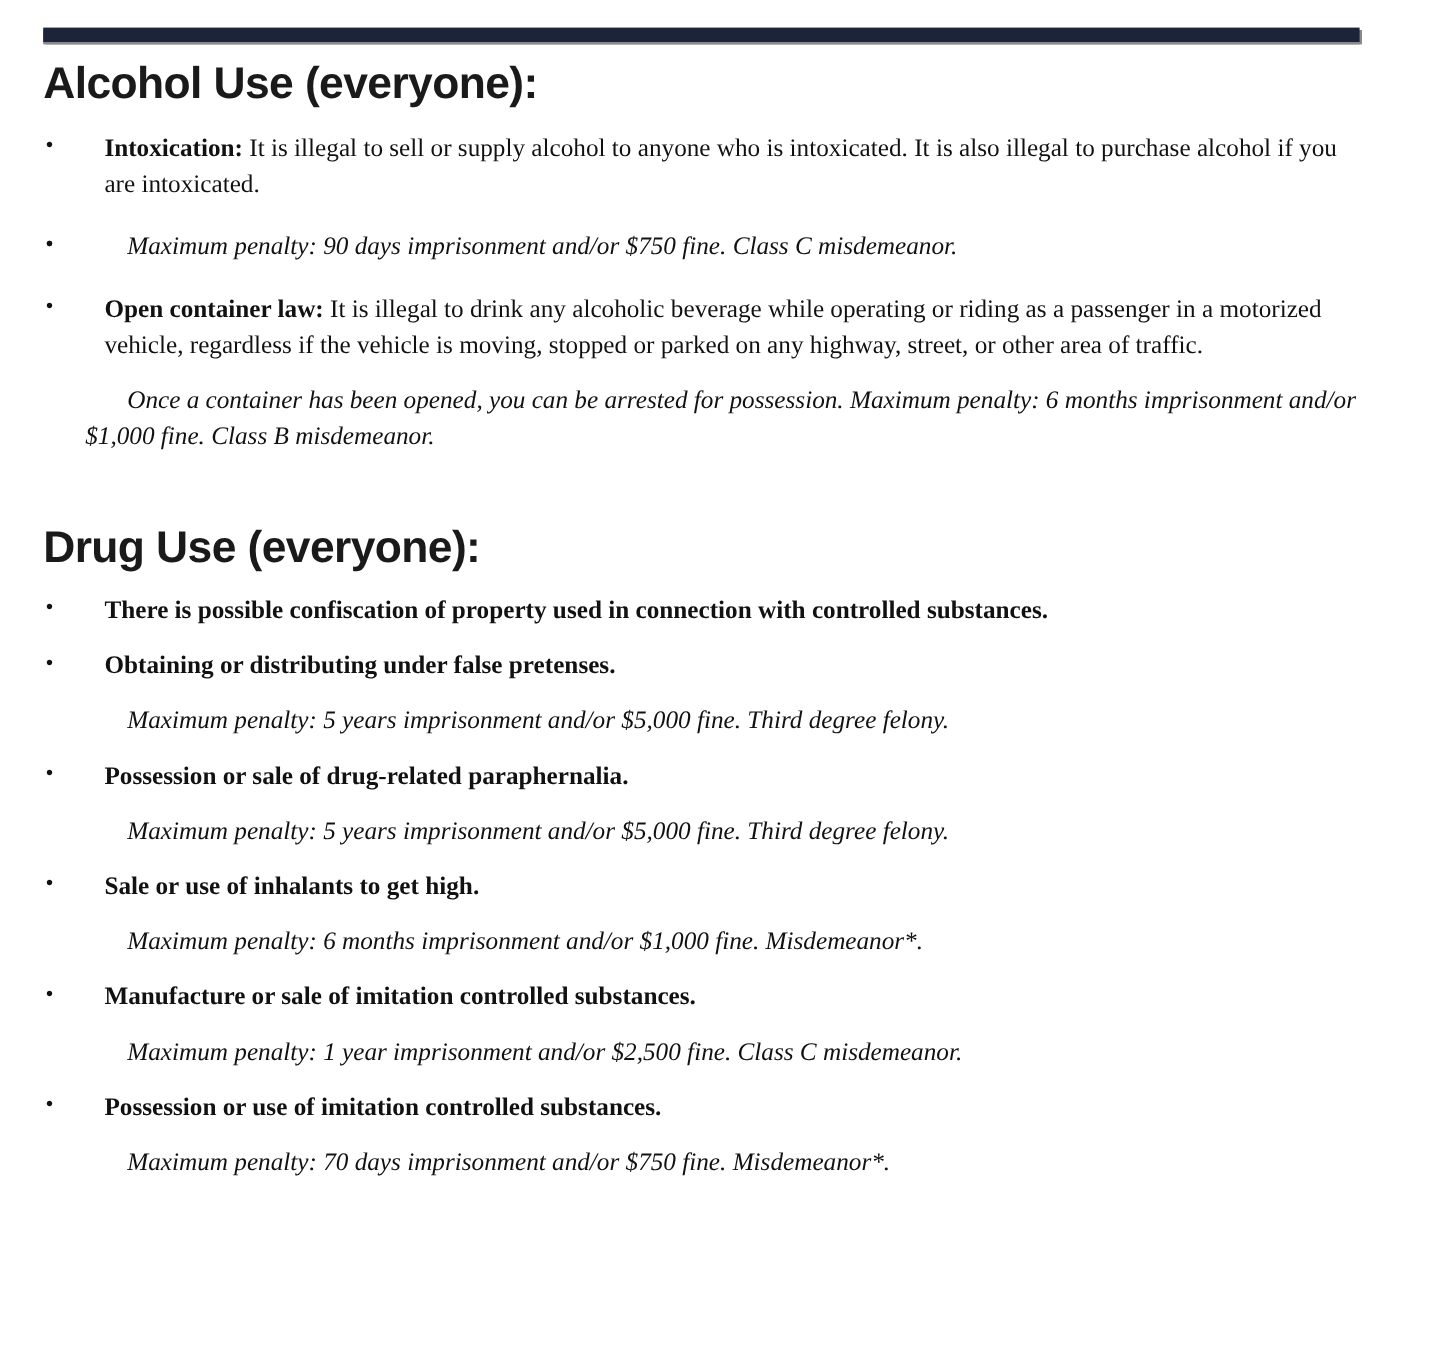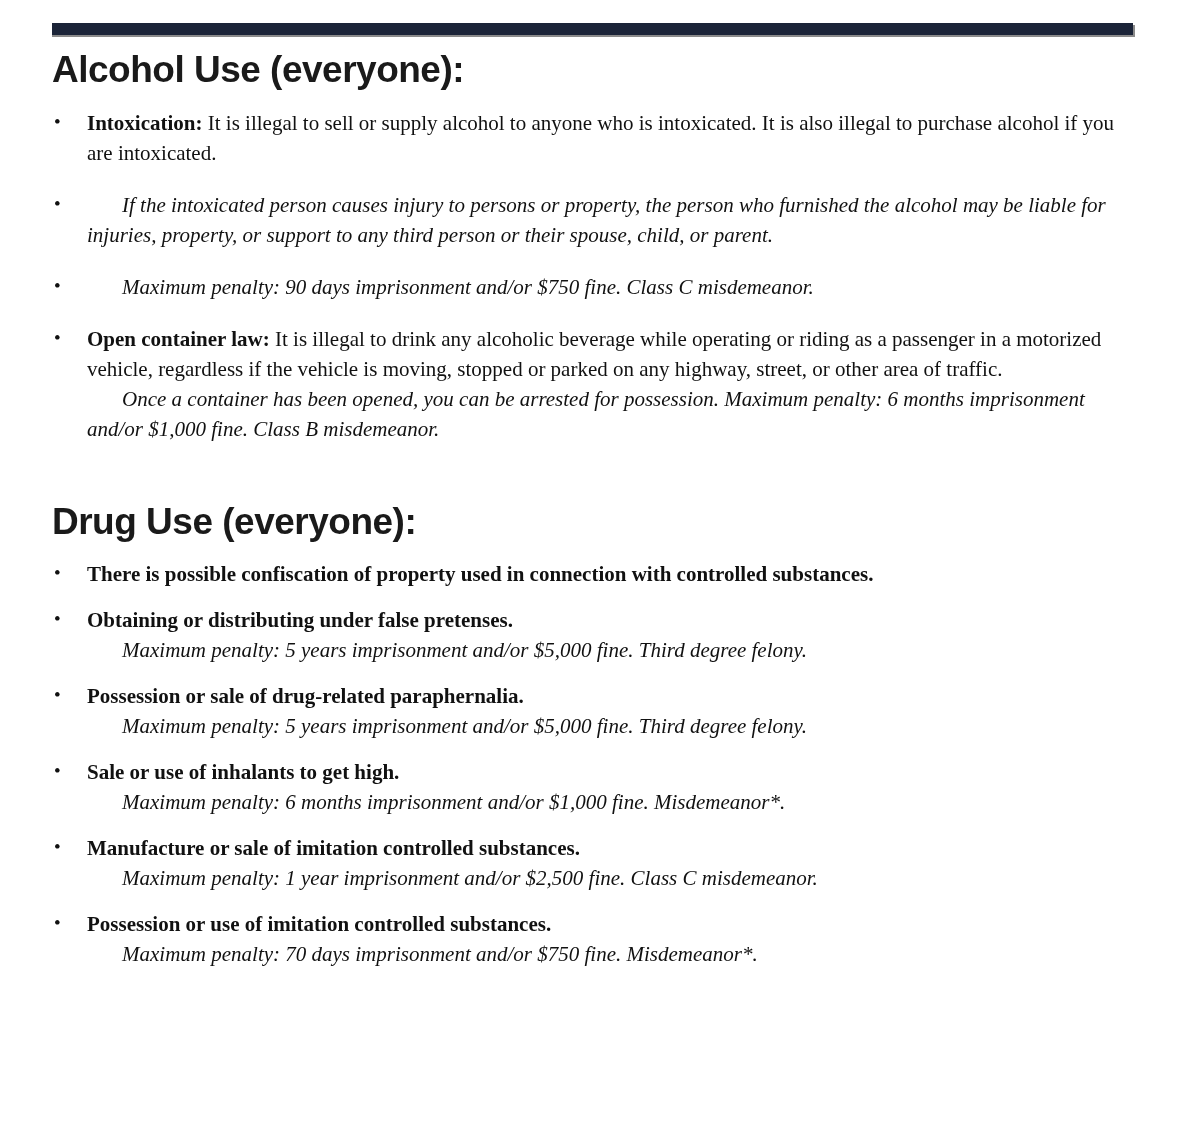--- a/index.html
+++ b/index.html
@@ -8,21 +8,21 @@
     background: #ffffff;
   }
   body {
     width: 1191px;
     height: 1130px;
     overflow: hidden;
     font-family: "Liberation Serif", serif;
     color: #111111;
   }
   .doc {
-    padding: 23px 58px 0 52px;
+    padding: 23px 58px 0 36px;
     box-sizing: border-box;
   }
   .topbar {
     height: 12px;
     background: #1b2438;
     box-shadow: 0 2px 0 #8a8a8a, 2px 2px 0 #8a8a8a;
     margin-bottom: 14px;
   }
   .section-heading {
     font-family: "Liberation Sans", sans-serif;
@@ -48,21 +48,21 @@
   section:nth-of-type(2) .bullet-item {
     margin-bottom: 16px;
   }
   .bullet-dot {
     position: absolute;
     left: 2px;
     top: -1px;
     font-size: 19px;
     color: #111111;
   }
-  .lead { margin: 0; }
+  .lead { margin: 16px; }
   .lead b, .lead span { white-space: pre-wrap; }
   .lead b { font-weight: bold; }
   .penalty {
     margin: 0;
     font-style: italic;
     text-indent: 35px;
   }
 </style>
 </head>
 <body>
@@ -73,21 +73,20 @@
   <section>
     <h1 class="section-heading">Alcohol Use (everyone):</h1>
     <div class="bullet-list">
   <div class="bullet-item">
     <span class="bullet-dot">•</span>
     <p class="lead"><b>Intoxication:</b><span> It is illegal to sell or supply alcohol to anyone who is intoxicated. It is also illegal to purchase alcohol if you are intoxicated.</span></p>
   </div>
 
   <div class="bullet-item">
     <span class="bullet-dot">•</span>
-    <p class="penalty">If the intoxicated person causes injury to persons or property, the person who furnished the alcohol may be liable for injuries, property, or support to any third person or their spouse, child, or parent.</p>
   </div>
 
   <div class="bullet-item">
     <span class="bullet-dot">•</span>
     <p class="penalty">Maximum penalty: 90 days imprisonment and/or $750 fine. Class C misdemeanor.</p>
   </div>
 
   <div class="bullet-item">
     <span class="bullet-dot">•</span>
     <p class="lead"><b>Open container law:</b><span> It is illegal to drink any alcoholic beverage while operating or riding as a passenger in a motorized vehicle, regardless if the vehicle is moving, stopped or parked on any highway, street, or other area of traffic.</span></p>

